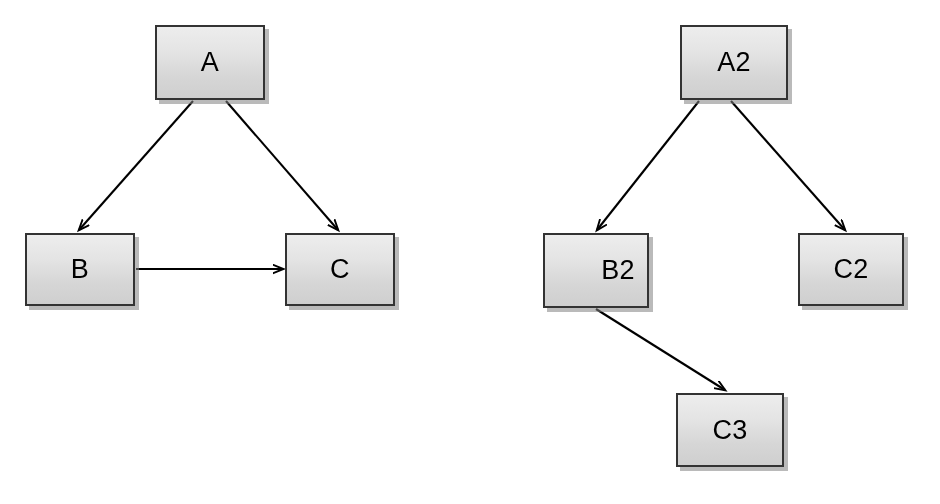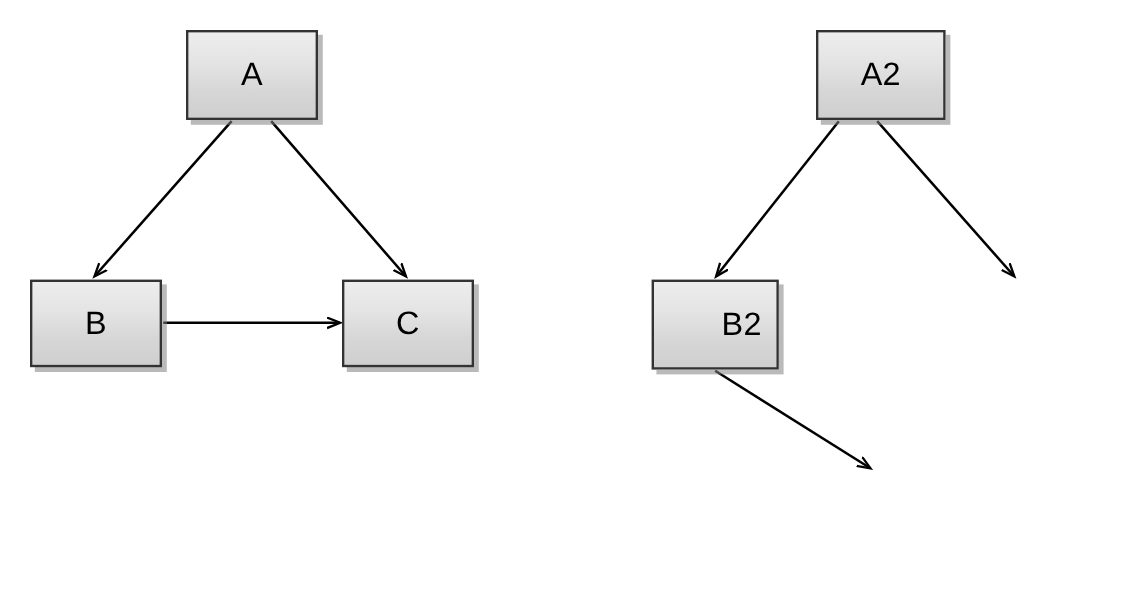--- a/index.html
+++ b/index.html
@@ -92,15 +92,21 @@
   </div>
 
   <div class="node" style="left:668px; top:25px; width:108px; height:75px;margin-left:12px;">
     <span class="node-label">A2</span>
   </div>
 
   <div class="node" style="left:543px; top:233px; width:106px; height:75px;padding-left:44px;">
     <span class="node-label">B2</span>
   </div>
 
+  <div class="node" style="left:798px; top:233px; width:106px; height:73px;">
+    <span class="node-label">C2</span>
+  </div>
 
+  <div class="node" style="left:676px; top:393px; width:108px; height:74px;">
+    <span class="node-label">C3</span>
+  </div>
 
 </div>
 
 </body></html>

